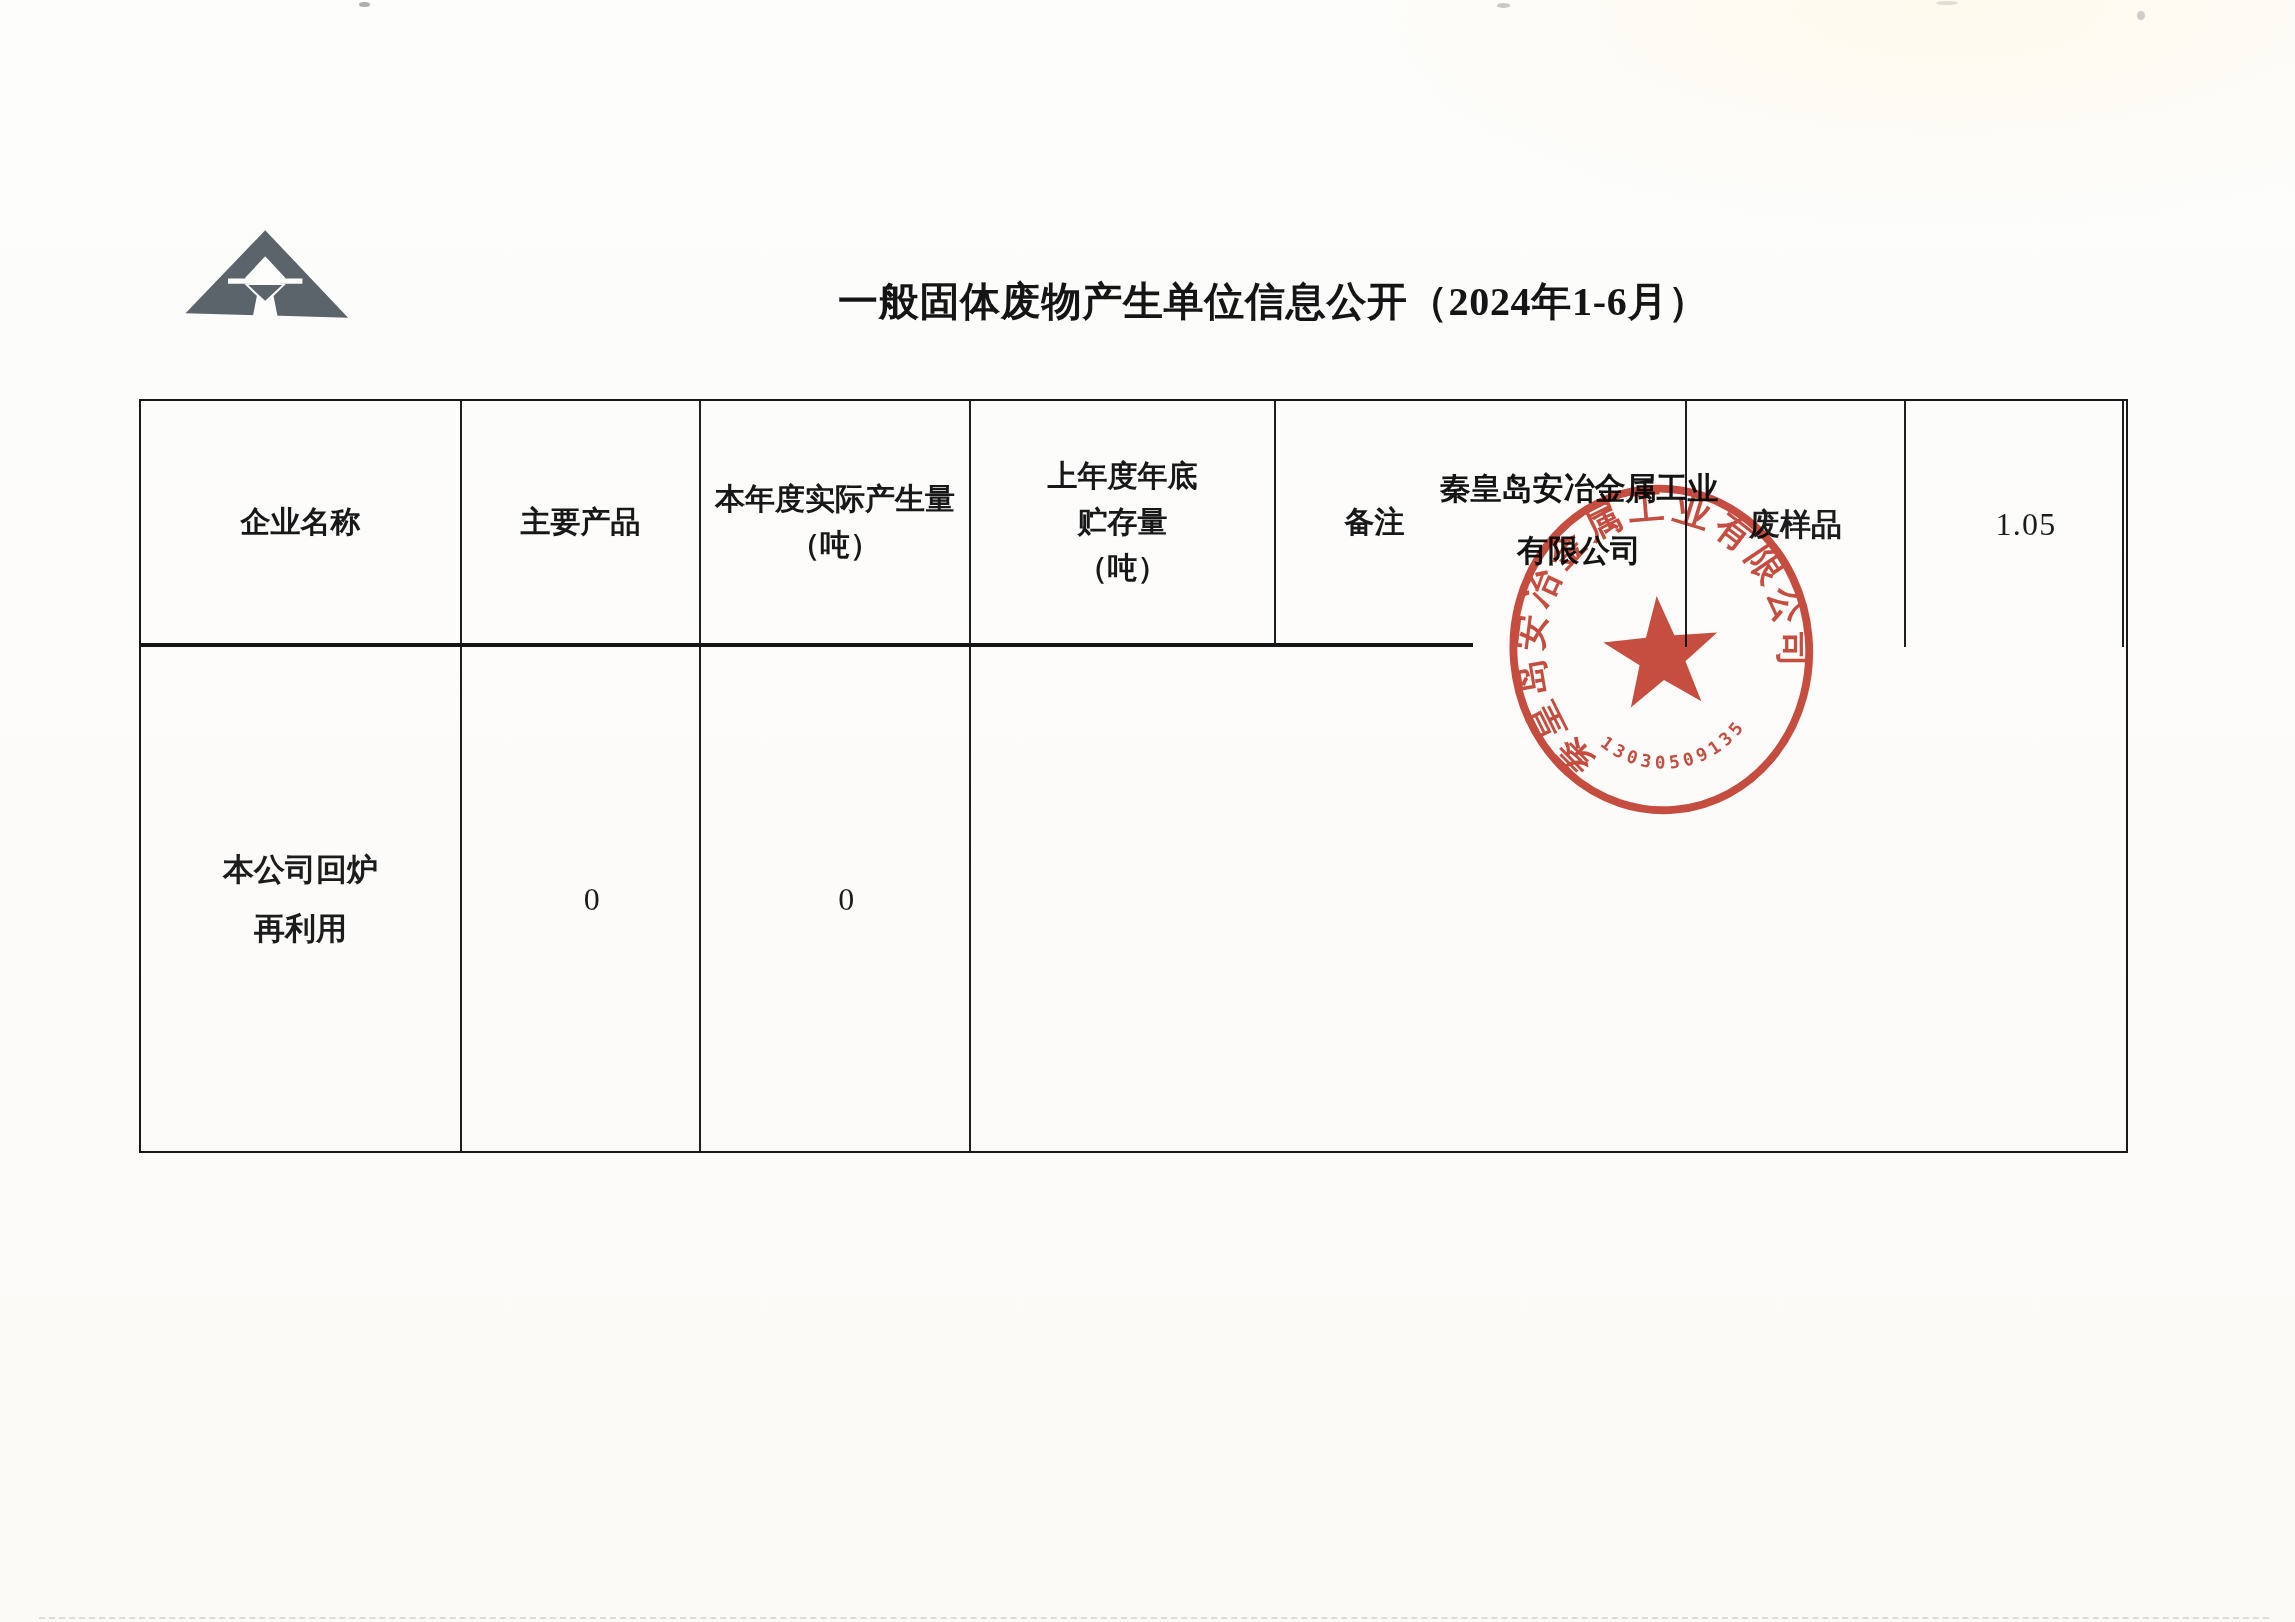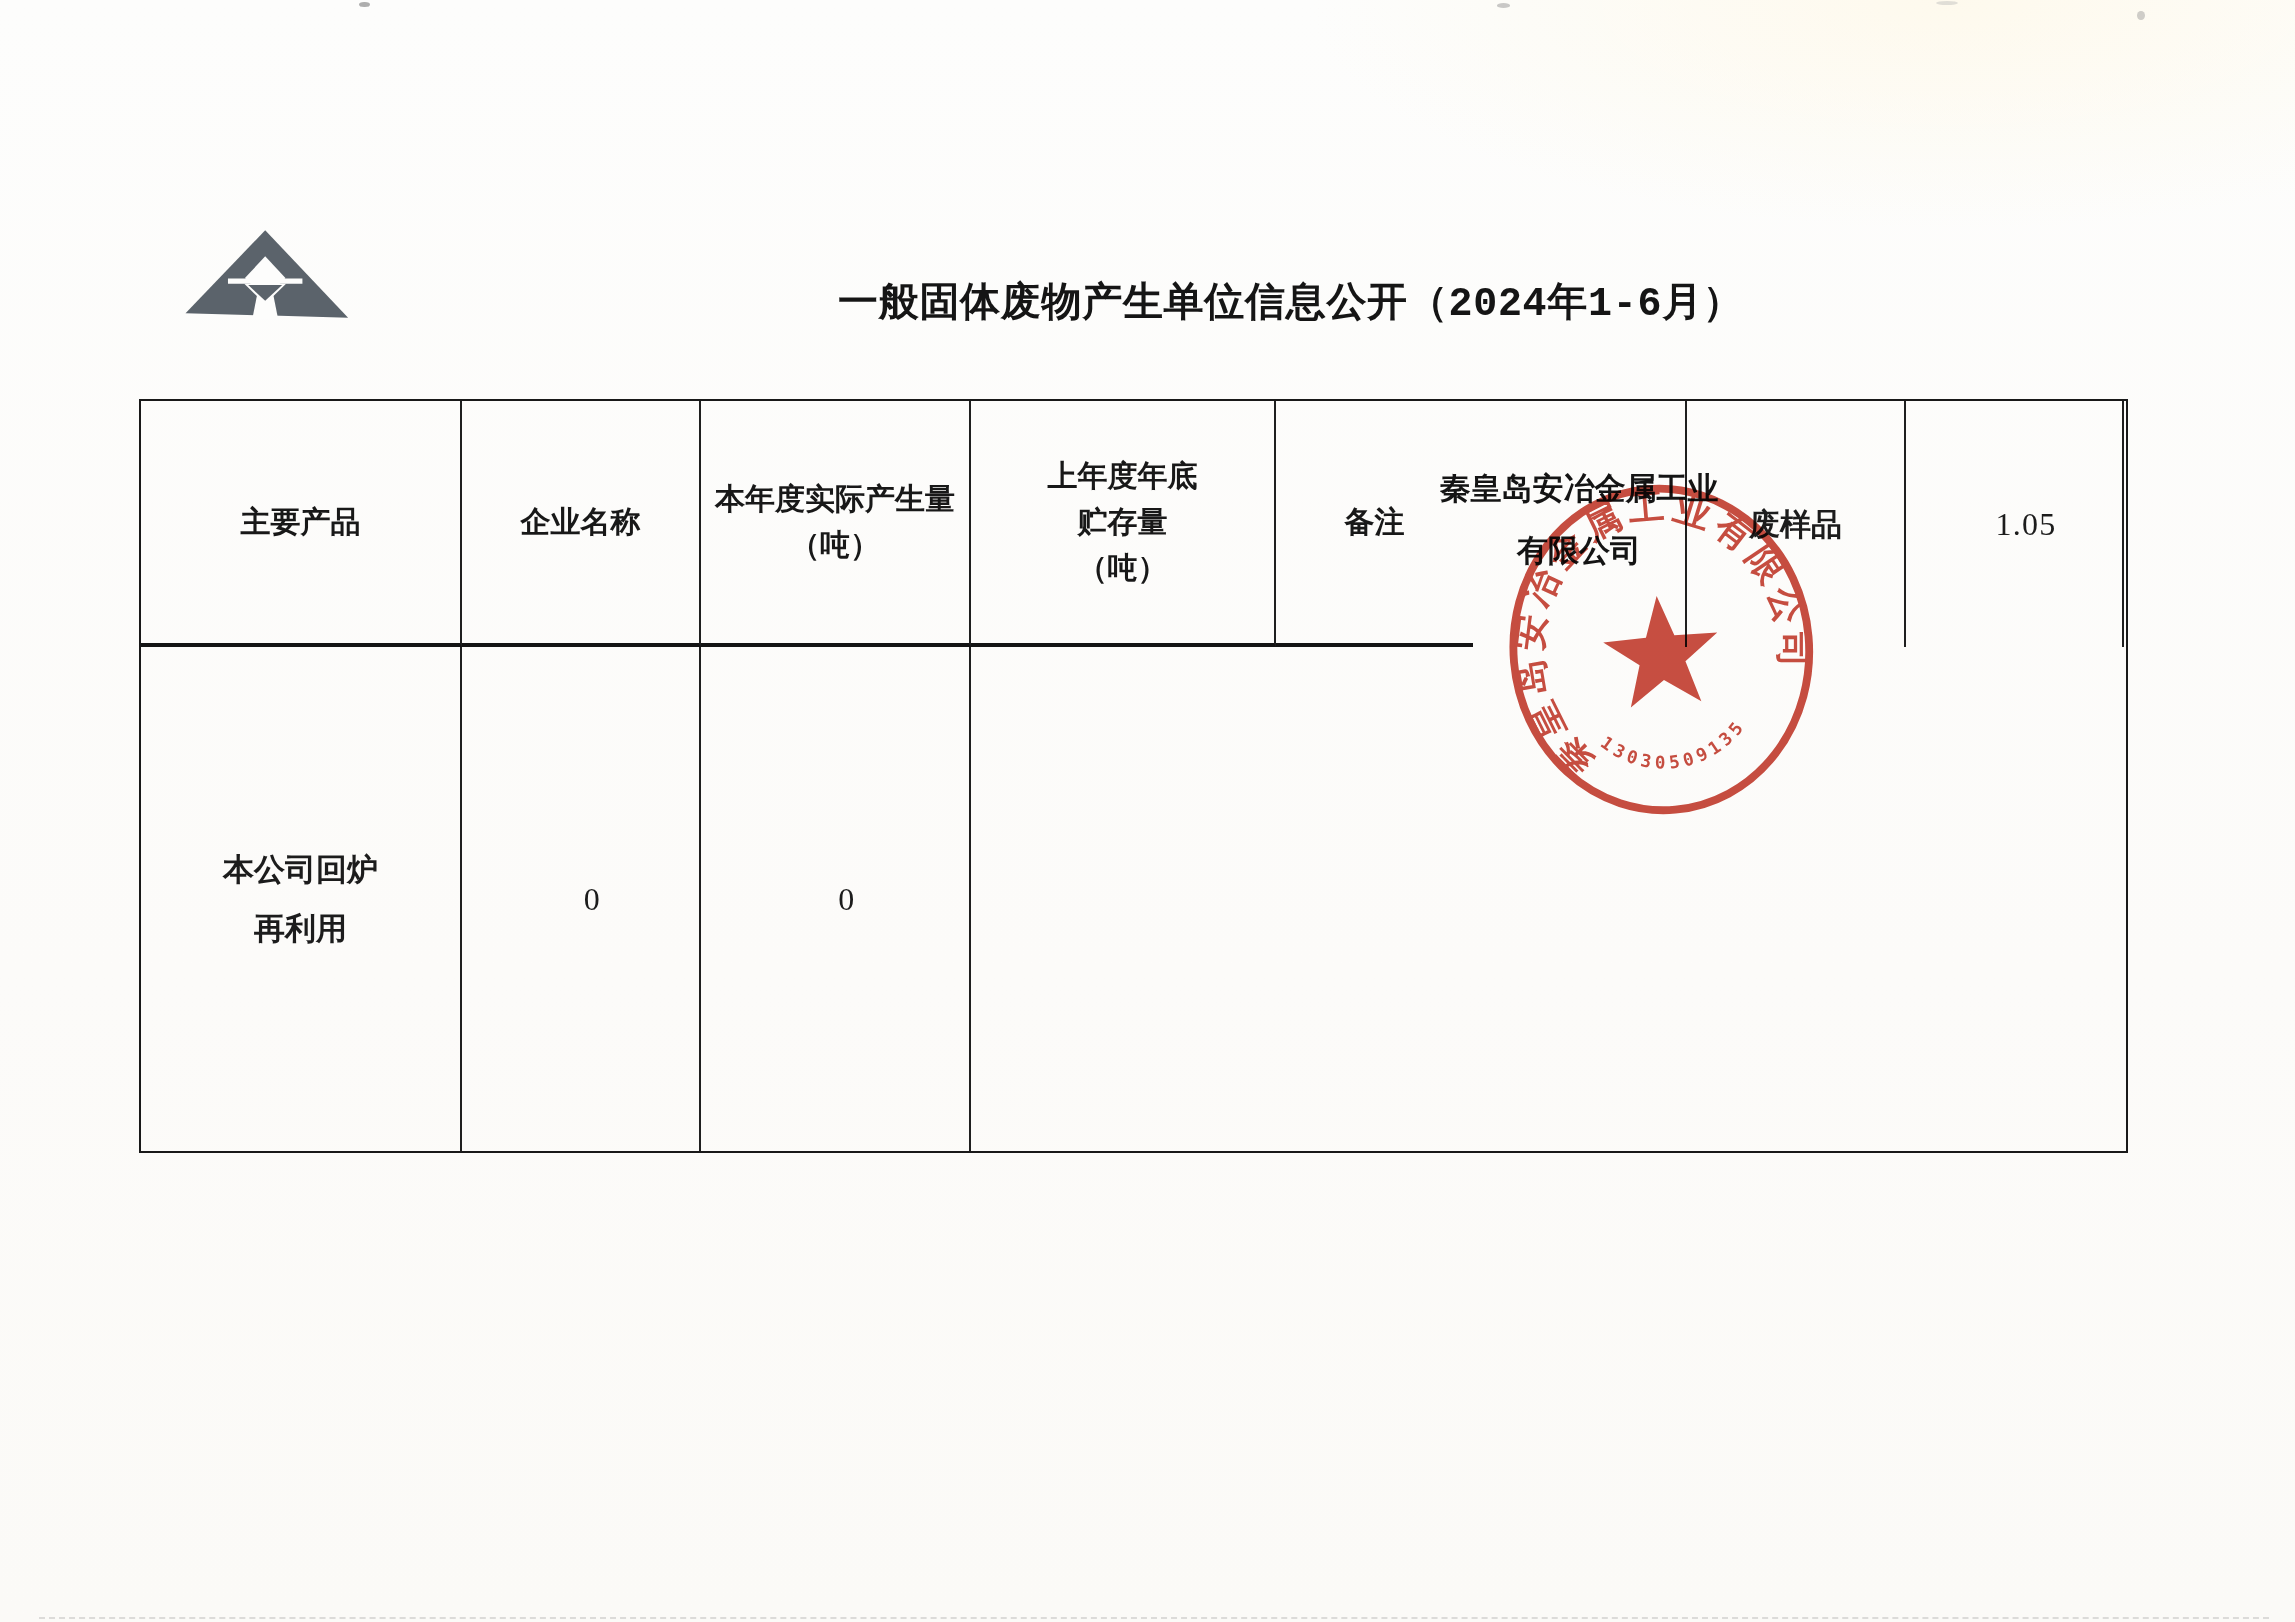--- a/index.html
+++ b/index.html
@@ -24,21 +24,21 @@
   .bottom-artifact{
     position:absolute; left:39px; right:26px; bottom:3.3px; height:0;
     border-bottom:2.6px dashed rgba(140,140,140,0.28);
   }
   
   .logo{ position:absolute; left:179px; top:228px; width:175px; height:93px; }
   
   .doc-title{
     position:absolute; left:838px; top:274px; width:851px;
     font-size:40px; font-weight:700; letter-spacing:0.7px;
-    font-family:Liberation Mono, monospace; color:#151515;
+    font-family:Liberation Serif, serif; color:#151515;
     white-space:nowrap;
   }
   
   .doc-table{
     position:absolute; left:139px; top:399px; width:1989px; height:754px;
     border:2.6px solid #191919;
     display:grid;
     grid-template-columns:321px 239px 270px 305px 197px 214px 219px 218px;
     grid-template-rows:246px 1fr;
     background:transparent;
@@ -88,22 +88,22 @@
       <polygon points="100,85 164,85 132,116" fill="#fdfdfc"></polygon>
       <polygon points="120,100 144,100 152,140 112,140" fill="#fdfdfc"></polygon>
       <polygon points="106,87 158,87 132,111" fill="#5b636b"></polygon>
     </svg>
   </div>
 
   <div class="doc-title">一般固体废物产生单位信息公开（2024年1-6月）</div>
 
   <div class="doc-table">
 
+    <div class="cell head">企业名称</div>
     <div class="cell head">主要产品</div>
-    <div class="cell head">企业名称</div>
     <div class="cell head">本年度实际产生量
 （吨）</div>
     <div class="cell head">上年度年底
 贮存量
 （吨）</div>
     <div class="cell head lastcol">备注</div>
 
     <div class="cell data company">
       <div class="company-name">秦皇岛安冶金属工业
 有限公司</div>

